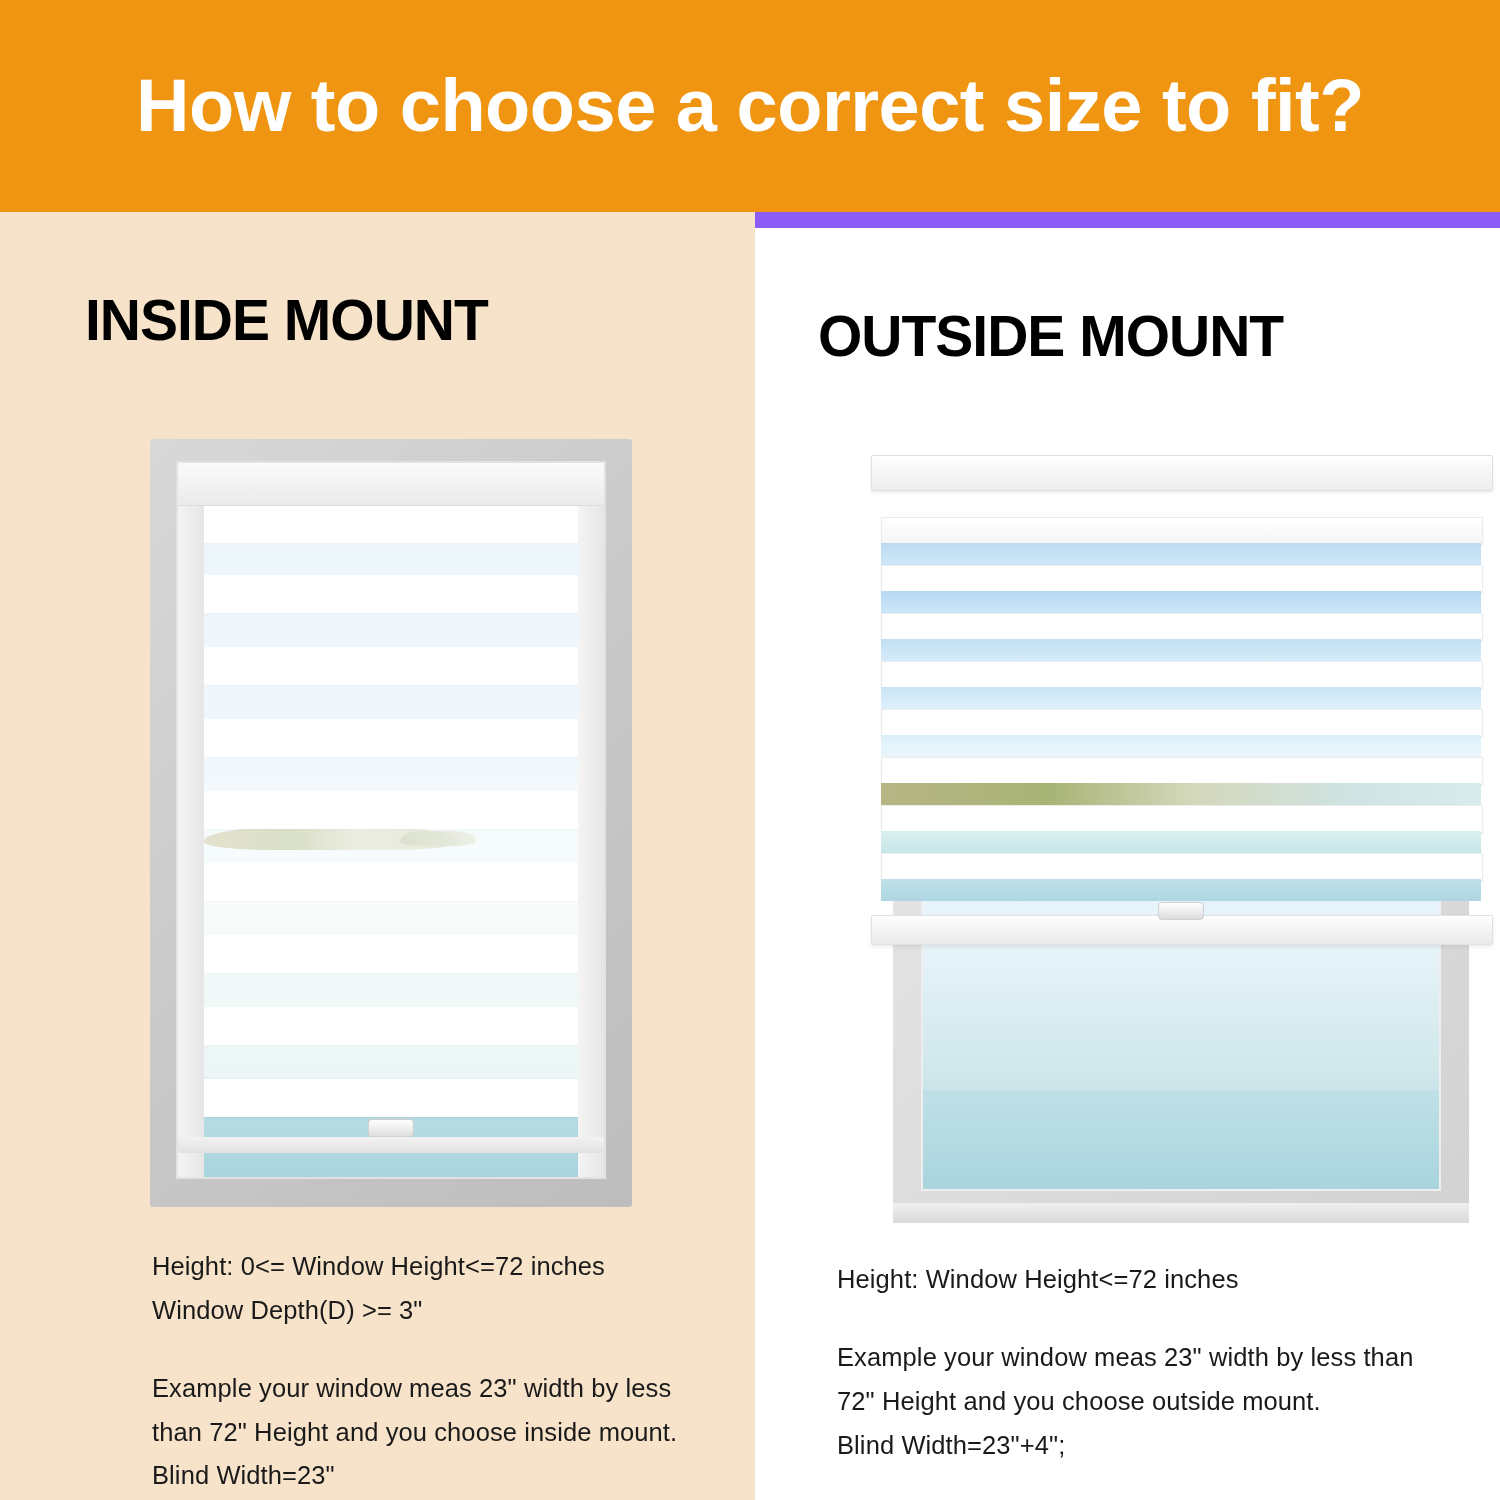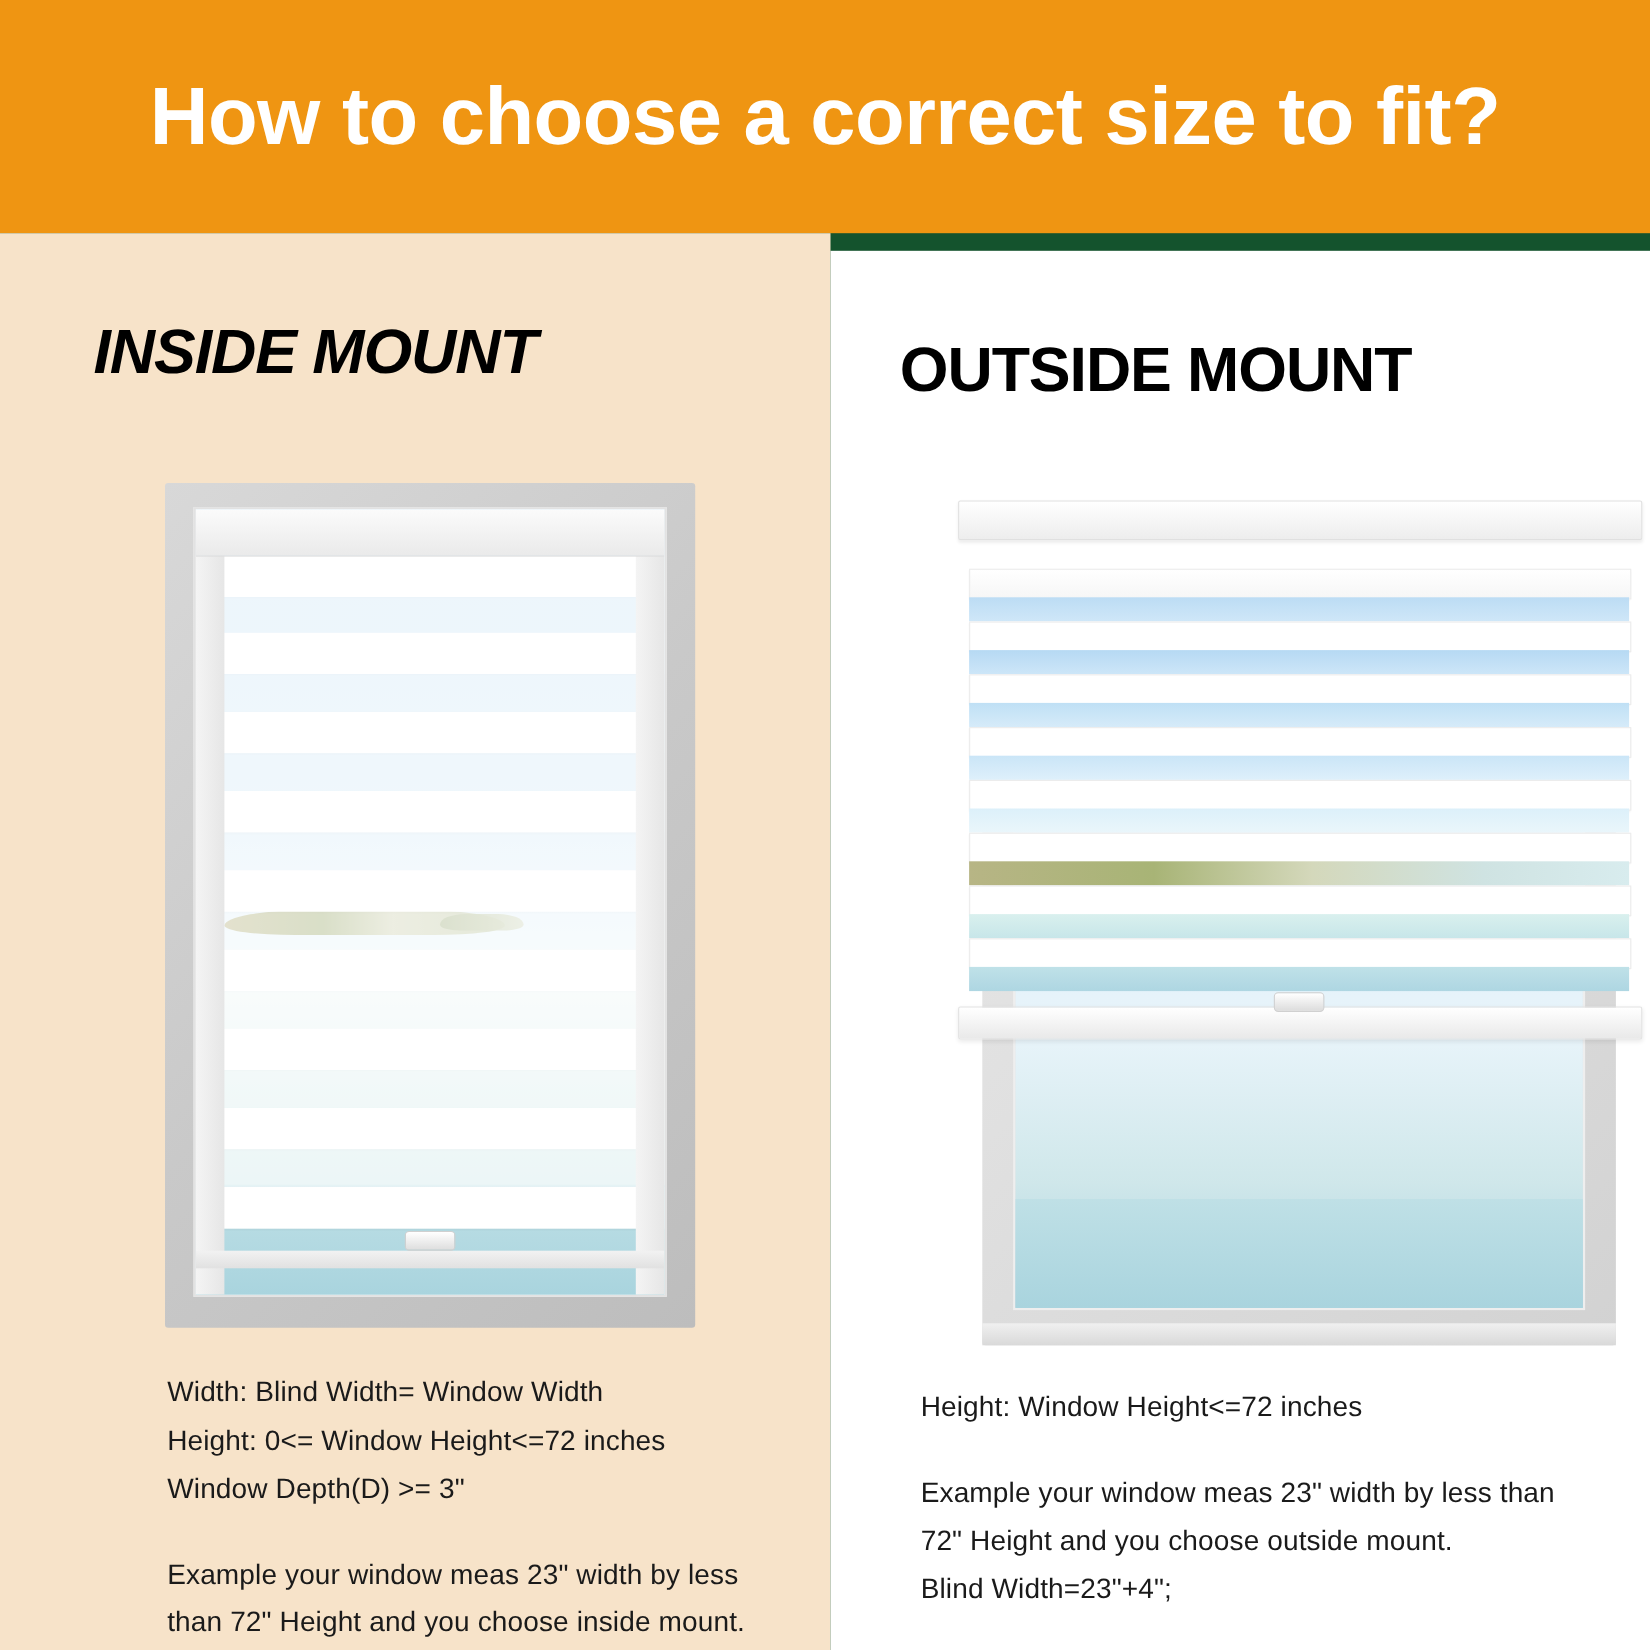--- a/index.html
+++ b/index.html
@@ -10,21 +10,21 @@
     width: 1500px;
     height: 1500px;
     background: #ffffff;
     font-family: "Liberation Sans", sans-serif;
     overflow: hidden;
   }
   .page {
     position: relative;
     width: 1500px;
     height: 1500px;
-    background: #14532d;
+    background: #8b5cf6;
   }
 
   
   .banner {
     position: absolute;
     left: 0;
     top: 0;
     width: 1500px;
     height: 212px;
     background: #ef9512;
@@ -66,21 +66,21 @@
   }
   .panel-title {
     position: absolute;
     top: 75px;
     font-size: 57px;
     font-weight: bold;
     color: #000000;
     letter-spacing: -1px;
     white-space: nowrap;
   }
-  .panel-left .panel-title { left: 85px; font-style: italic; }
+  .panel-left .panel-title { left: 85px; }
   .panel-right .panel-title { left: 63px; }
 
   
   .window-inside {
     position: absolute;
     left: 150px;
     top: 227px;
     width: 482px;
     height: 768px;
   }
@@ -356,21 +356,20 @@
             <div class="side-rail right"></div>
             <div class="blind-head"></div>
           </div>
 
           <div class="sash-bar"></div>
           <div class="sash-lock"></div>
         </div>
       </div>
 
       <div class="text-block text-left">
-        <p>Width: Blind Width= Window Width</p>
         <p>Height: 0&lt;= Window Height&lt;=72 inches</p>
         <p>Window Depth(D) &gt;= 3"</p>
         <div class="gap"></div>
         <p>Example your window meas 23" width by less than 72" Height and you choose inside mount.</p>
         <p>Blind Width=23"</p>
 
       </div>
     </div>
 
     <div class="panel panel-right">

